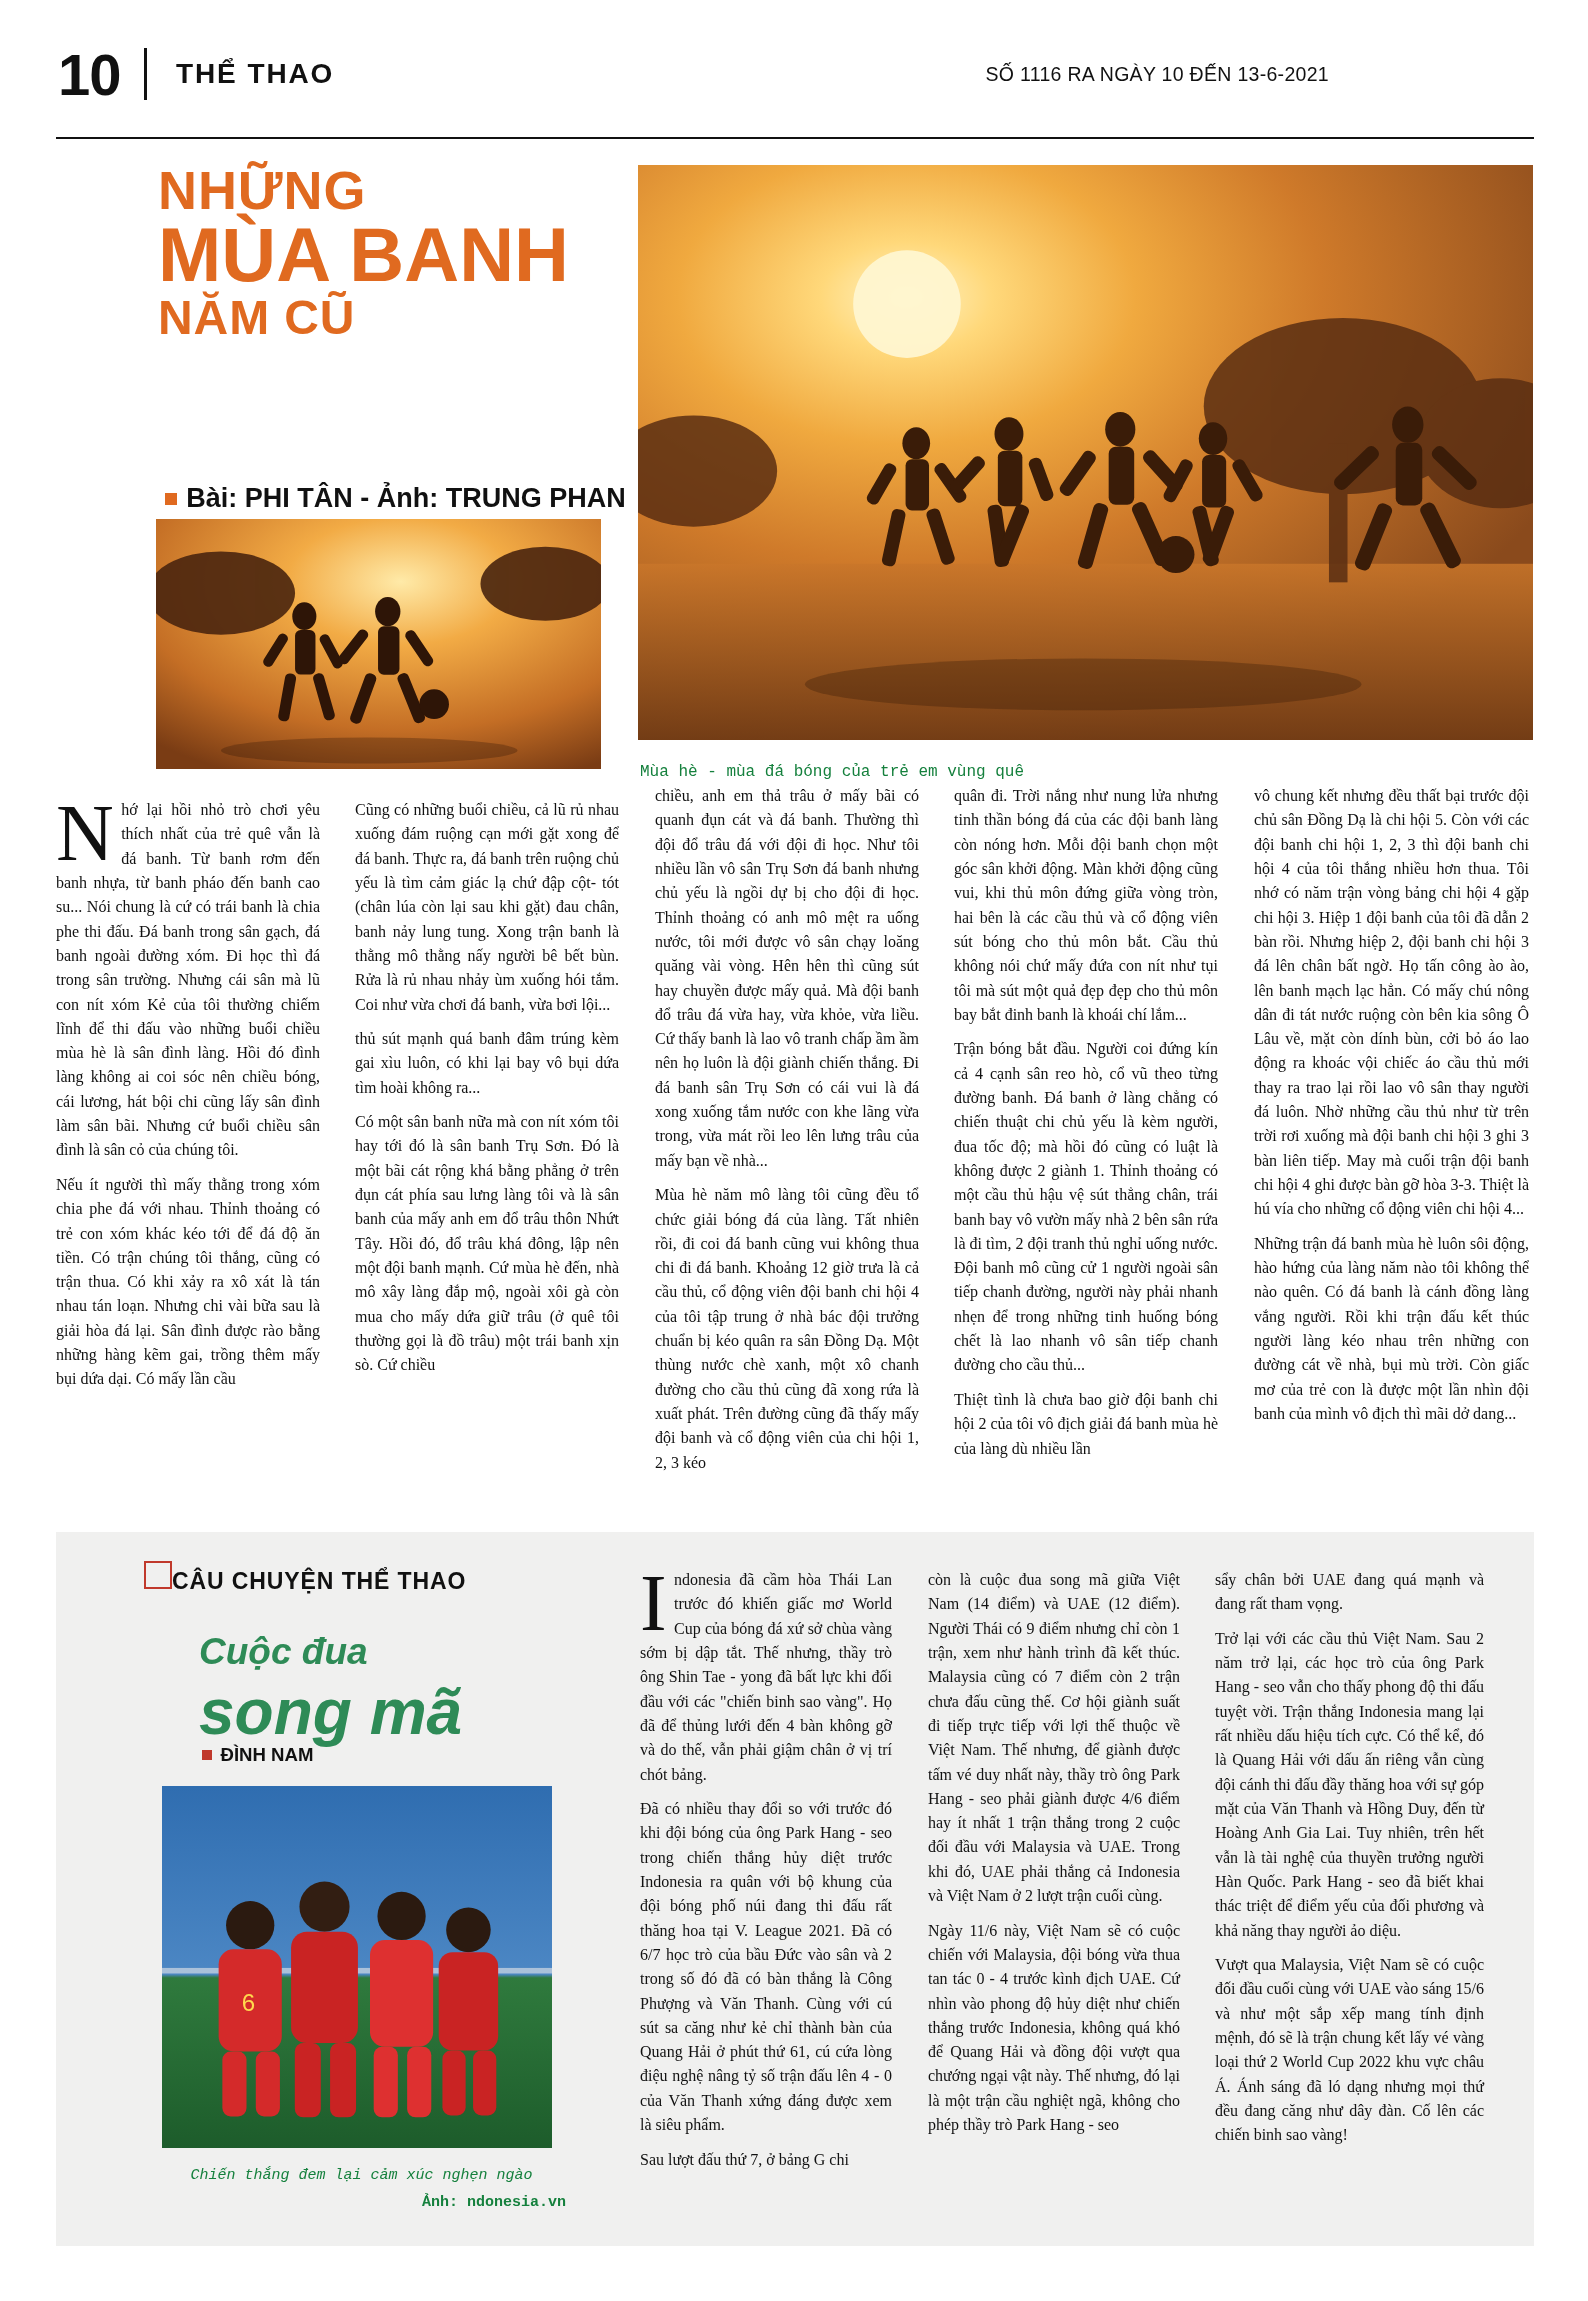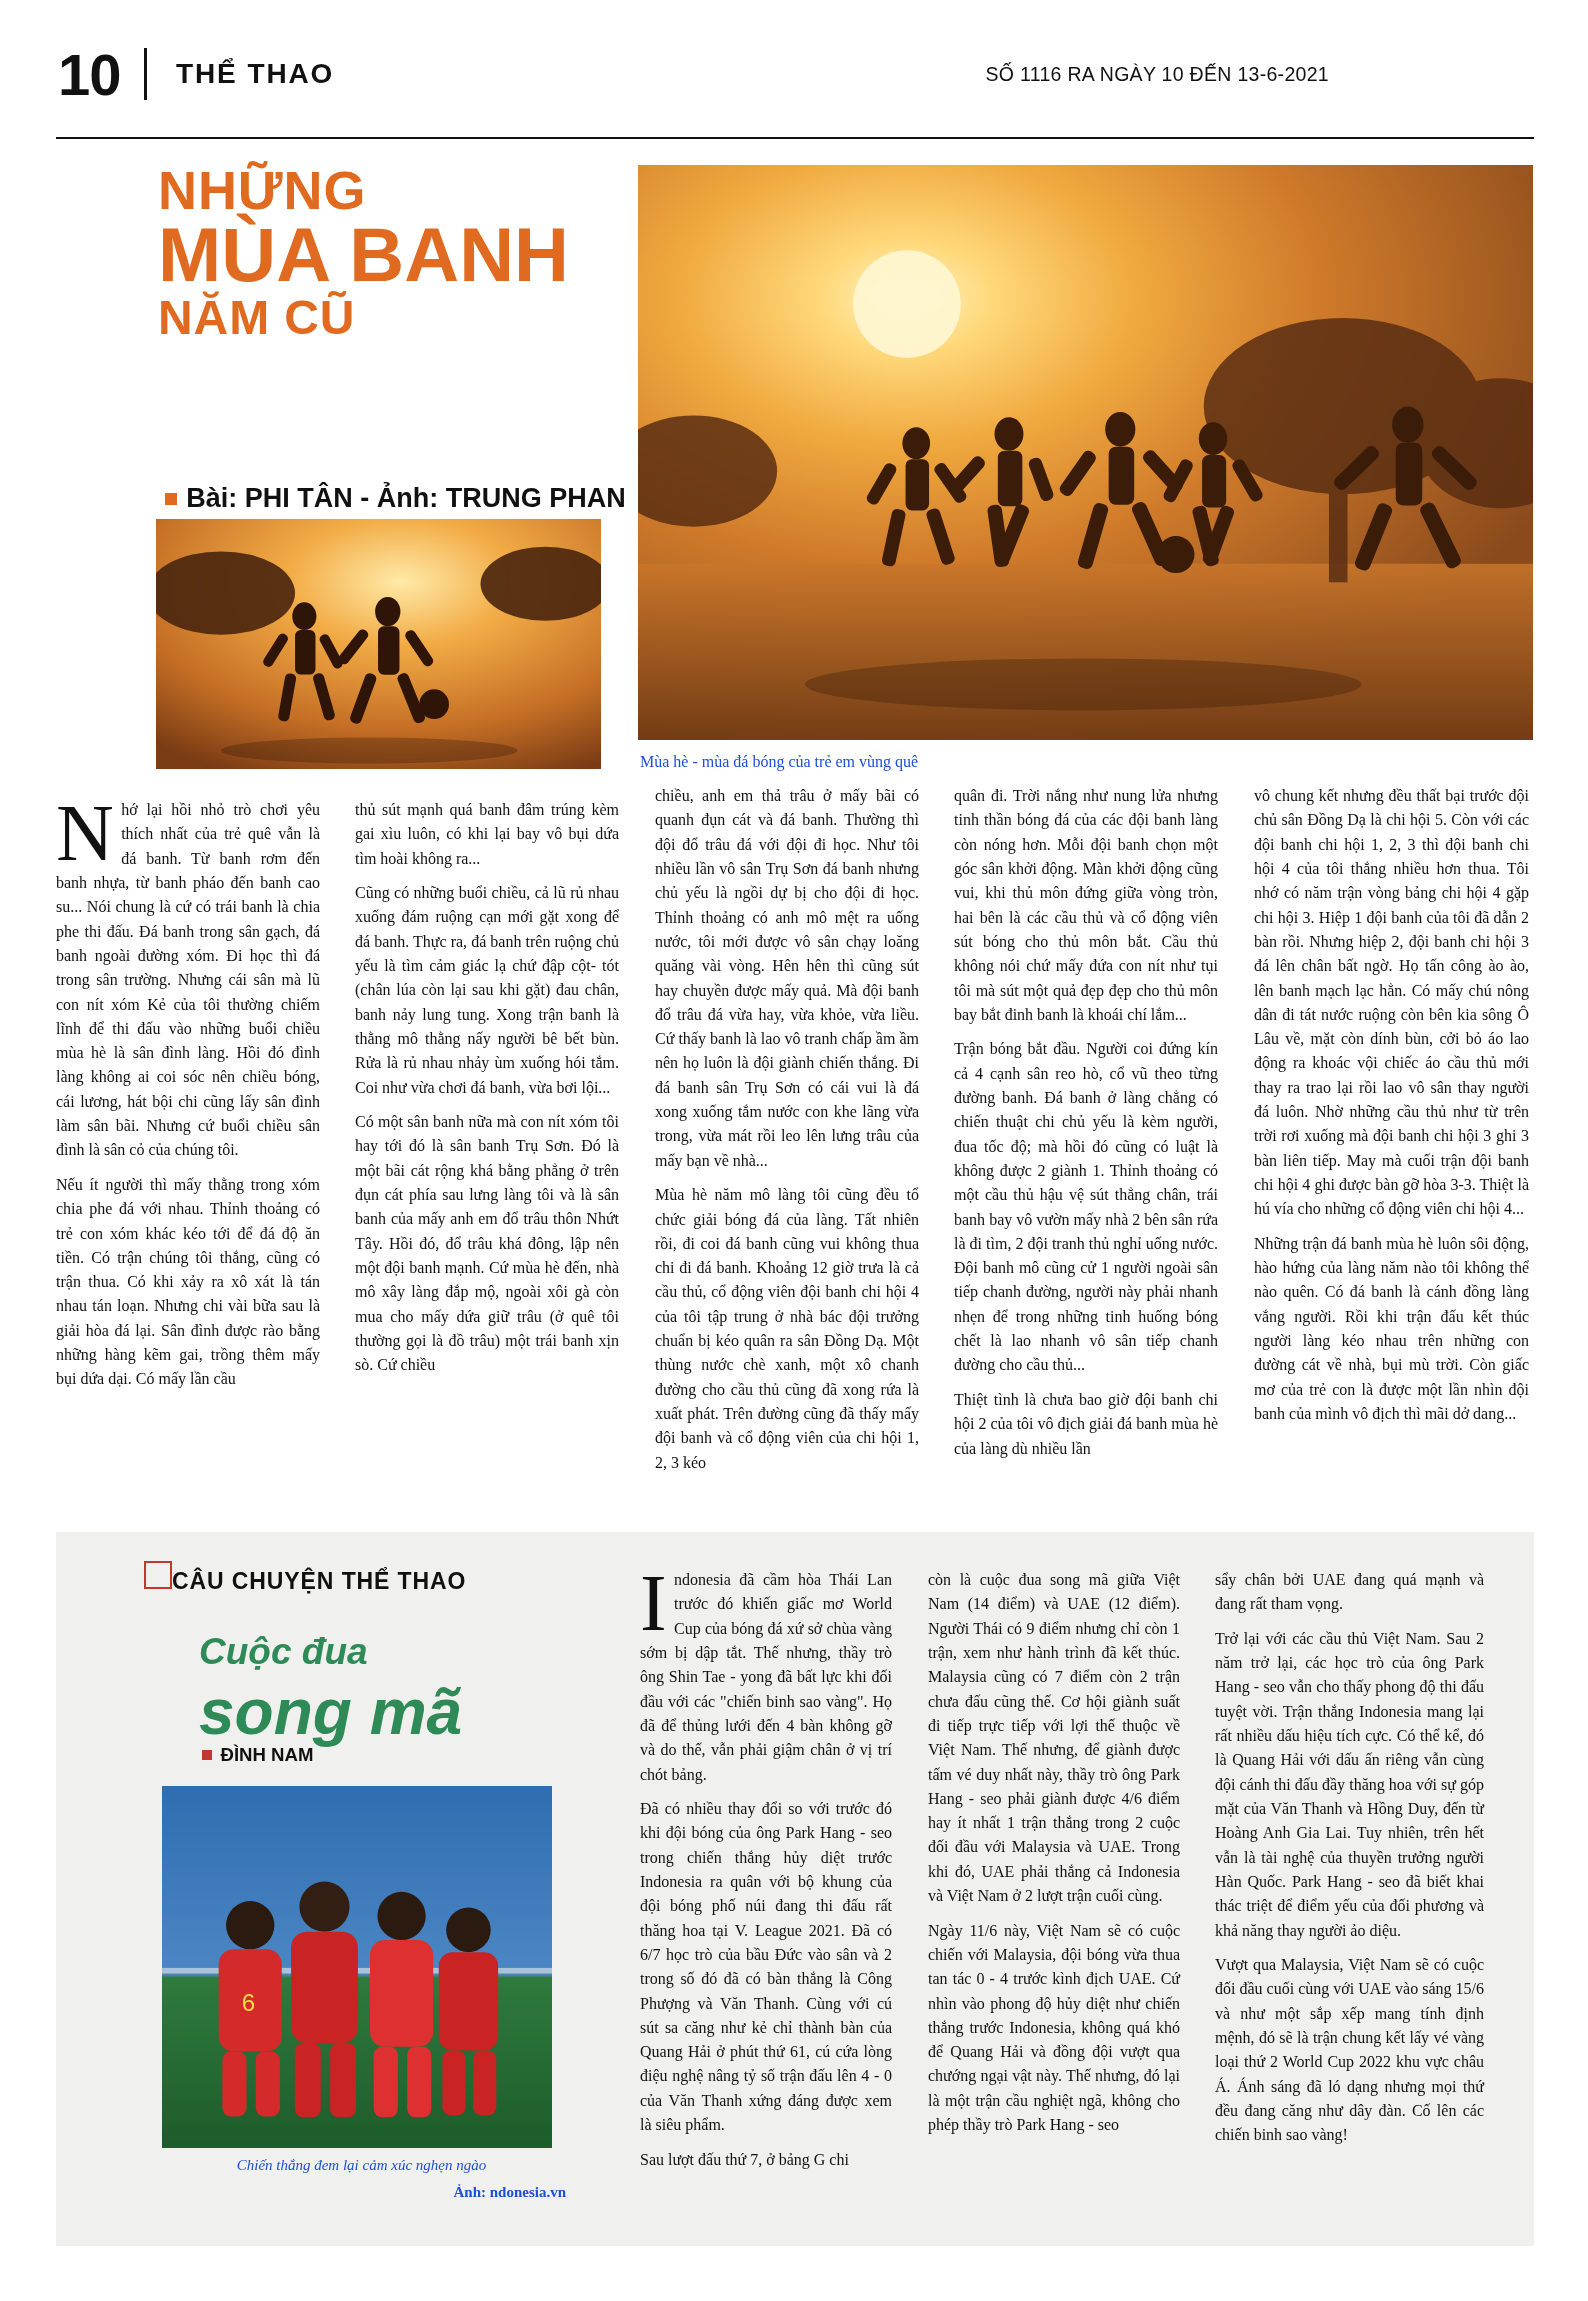--- a/index.html
+++ b/index.html
@@ -63,22 +63,22 @@
   }
 
   
   .photo{position:absolute; overflow:hidden;}
 
   #photo-left{ left:156px; top:519px; width:445px; height:250px;}
   #photo-main{ left:638px; top:165px; width:895px; height:575px;}
 
   .caption{
     position:absolute;
-    font-family:Liberation Serif, serif;
-    font-size:16px; color:#1d4ed8;
+    font-family:Liberation Mono, monospace;
+    font-size:16px; color:#15803d;margin-top:10px;
   }
   #caption-main{ left:640px; top:753px; width:649px;}
 
   
   .col{
     position:absolute;
     font-family:"Liberation Serif", serif;
     font-size:16px;
     line-height:1.52;
     text-align:justify;
@@ -273,22 +273,22 @@
       </g>
     </svg>
   </div>
 
   <div class="col" id="col1">
     <p><span class="dropcap">N</span><span>hớ lại hồi nhỏ trò chơi yêu thích nhất của trẻ quê vẫn là đá banh. Từ banh rơm đến banh nhựa, từ banh pháo đến banh cao su... Nói chung là cứ có trái banh là chia phe thi đấu. Đá banh trong sân gạch, đá banh ngoài đường xóm. Đi học thì đá trong sân trường. Nhưng cái sân mà lũ con nít xóm Kẻ của tôi thường chiếm lĩnh để thi đấu vào những buổi chiều mùa hè là sân đình làng. Hồi đó đình làng không ai coi sóc nên chiều bóng, cái lương, hát bội chi cũng lấy sân đình làm sân bãi. Nhưng cứ buổi chiều sân đình là sân cỏ của chúng tôi.</span></p>
     <p>Nếu ít người thì mấy thằng trong xóm chia phe đá với nhau. Thỉnh thoảng có trẻ con xóm khác kéo tới để đá độ ăn tiền. Có trận chúng tôi thắng, cũng có trận thua. Có khi xảy ra xô xát là tán nhau tán loạn. Nhưng chi vài bữa sau là giải hòa đá lại. Sân đình được rào bằng những hàng kẽm gai, trồng thêm mấy bụi dứa dại. Có mấy lần cầu</p>
   </div>
 
   <div class="col" id="col2">
+    <p>Cũng có những buổi chiều, cả lũ rủ nhau xuống đám ruộng cạn mới gặt xong để đá banh. Thực ra, đá banh trên ruộng chủ yếu là tìm cảm giác lạ chứ đập cột- tót (chân lúa còn lại sau khi gặt) đau chân, banh nảy lung tung. Xong trận banh là thằng mô thằng nấy người bê bết bùn. Rửa là rủ nhau nhảy ùm xuống hói tắm. Coi như vừa chơi đá banh, vừa bơi lội...</p>
     <p>thủ sút mạnh quá banh đâm trúng kèm gai xìu luôn, có khi lại bay vô bụi dứa tìm hoài không ra...</p>
-    <p>Cũng có những buổi chiều, cả lũ rủ nhau xuống đám ruộng cạn mới gặt xong để đá banh. Thực ra, đá banh trên ruộng chủ yếu là tìm cảm giác lạ chứ đập cột- tót (chân lúa còn lại sau khi gặt) đau chân, banh nảy lung tung. Xong trận banh là thằng mô thằng nấy người bê bết bùn. Rửa là rủ nhau nhảy ùm xuống hói tắm. Coi như vừa chơi đá banh, vừa bơi lội...</p>
     <p>Có một sân banh nữa mà con nít xóm tôi hay tới đó là sân banh Trụ Sơn. Đó là một bãi cát rộng khá bằng phẳng ở trên đụn cát phía sau lưng làng tôi và là sân banh của mấy anh em đổ trâu thôn Nhứt Tây. Hồi đó, đổ trâu khá đông, lập nên một đội banh mạnh. Cứ mùa hè đến, nhà mô xây làng đắp mộ, ngoài xôi gà còn mua cho mấy dứa giữ trâu (ở quê tôi thường gọi là đồ trâu) một trái banh xịn sò. Cứ chiều</p>
   </div>
 
   <div class="col" id="col3">
     <p>chiều, anh em thả trâu ở mấy bãi có quanh đụn cát và đá banh. Thường thì đội đổ trâu đá với đội đi học. Như tôi nhiều lần vô sân Trụ Sơn đá banh nhưng chủ yếu là ngồi dự bị cho đội đi học. Thỉnh thoảng có anh mô mệt ra uống nước, tôi mới được vô sân chạy loăng quăng vài vòng. Hên hên thì cũng sút hay chuyền được mấy quả. Mà đội banh đổ trâu đá vừa hay, vừa khỏe, vừa liều. Cứ thấy banh là lao vô tranh chấp ầm ầm nên họ luôn là đội giành chiến thắng. Đi đá banh sân Trụ Sơn có cái vui là đá xong xuống tắm nước con khe lãng vừa trong, vừa mát rồi leo lên lưng trâu của mấy bạn về nhà...</p>
     <p>Mùa hè năm mô làng tôi cũng đều tổ chức giải bóng đá của làng. Tất nhiên rồi, đi coi đá banh cũng vui không thua chi đi đá banh. Khoảng 12 giờ trưa là cả cầu thủ, cổ động viên đội banh chi hội 4 của tôi tập trung ở nhà bác đội trưởng chuẩn bị kéo quân ra sân Đồng Dạ. Một thùng nước chè xanh, một xô chanh đường cho cầu thủ cũng đã xong rứa là xuất phát. Trên đường cũng đã thấy mấy đội banh và cổ động viên của chi hội 1, 2, 3 kéo</p>
   </div>
 
   <div class="col" id="col4">
     <p>quân đi. Trời nắng như nung lửa nhưng tinh thần bóng đá của các đội banh làng còn nóng hơn. Mỗi đội banh chọn một góc sân khởi động. Màn khởi động cũng vui, khi thủ môn đứng giữa vòng tròn, hai bên là các cầu thủ và cổ động viên sút bóng cho thủ môn bắt. Cầu thủ không nói chứ mấy đứa con nít như tụi tôi mà sút một quả đẹp đẹp cho thủ môn bay bắt đinh banh là khoái chí lắm...</p>

